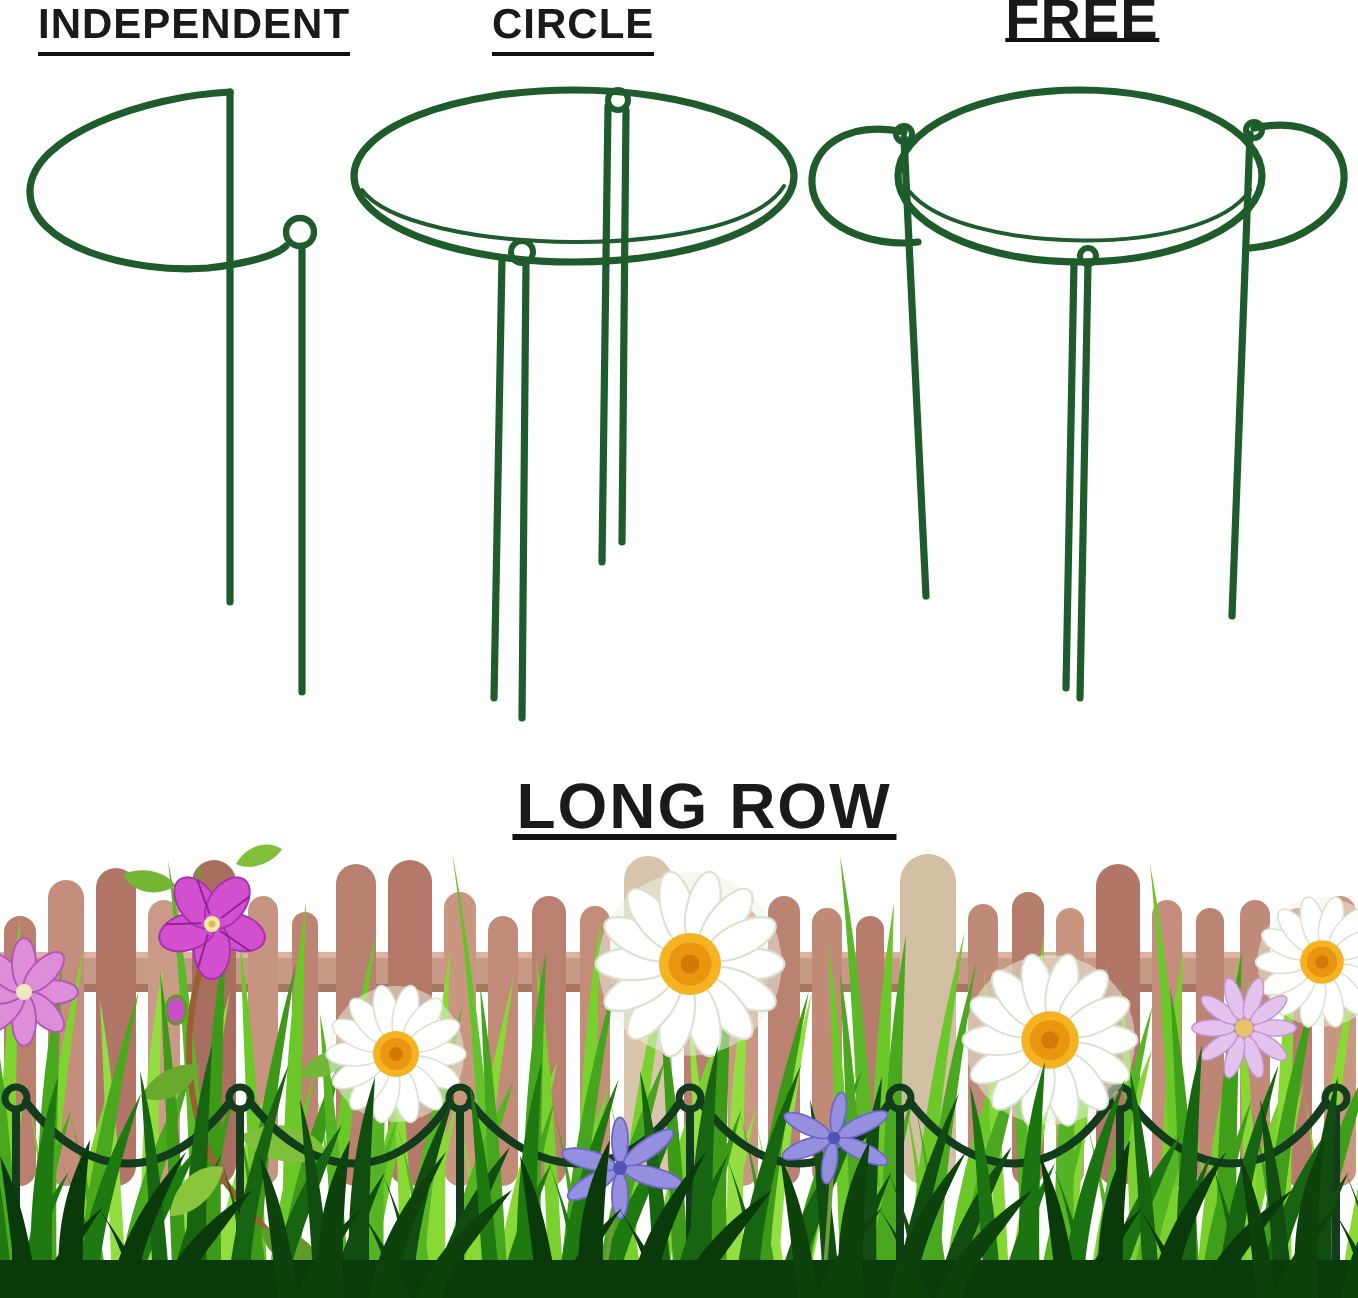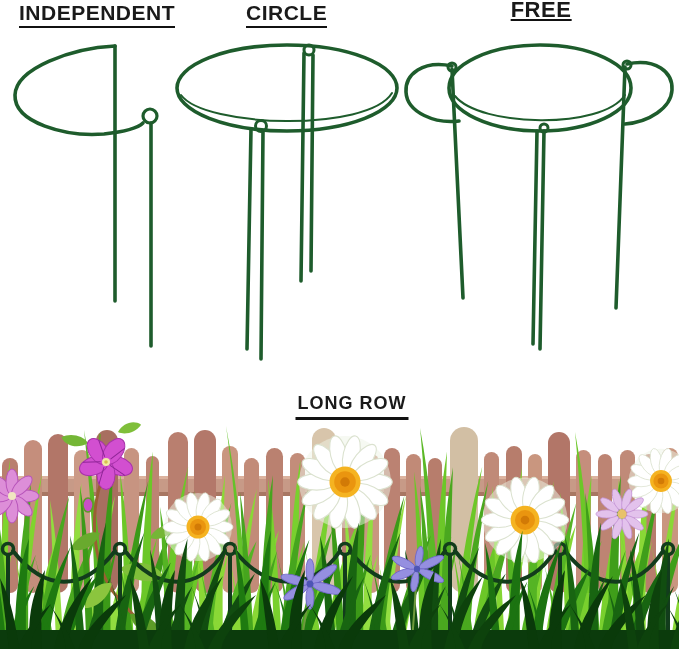--- a/index.html
+++ b/index.html
@@ -3,24 +3,24 @@
 <meta charset="utf-8">
 <style>
   html,body{margin:0;padding:0;background:#fff;}
   .page{position:relative;width:679px;height:649px;background:#ffffff;overflow:hidden;
         font-family:"Liberation Sans",sans-serif;}
   .title{position:absolute;font-weight:bold;color:#1a1a1a;white-space:nowrap;}
   .t-independent{left:19px;top:1px;font-size:21px;letter-spacing:.5px;
         border-bottom:2.5px solid #111;padding-bottom:1px;}
   .t-circle{left:246px;top:1px;font-size:21px;letter-spacing:.5px;
         border-bottom:2.5px solid #111;padding-bottom:1px;}
-  .t-free{left:541px;top:0;transform:translateX(-50%);text-align:center;font-size:22px;line-height:19px;}
+  .t-free{left:541px;top:0;transform:translateX(-50%);text-align:center;font-size:28px;line-height:19px;}
   .t-free .line{display:block;}
   .t-free .line span{display:inline-block;border-bottom:2.5px solid #111;padding-bottom:0px;letter-spacing:.5px;}
-  .t-longrow{left:352px;top:390px;transform:translateX(-50%);font-size:18px;line-height:26px;
+  .t-longrow{left:352px;top:390px;transform:translateX(-50%);font-size:32px;line-height:26px;
         letter-spacing:1px;border-bottom:3px solid #111;padding:0 2px 1px 2px;}
   .supports-svg{position:absolute;left:0;top:0;}
   .garden-svg{position:absolute;left:0;top:418px;}
 </style>
 </head>
 <body>
 
 <div class="page">
 
   <div class="title t-independent">INDEPENDENT</div>

